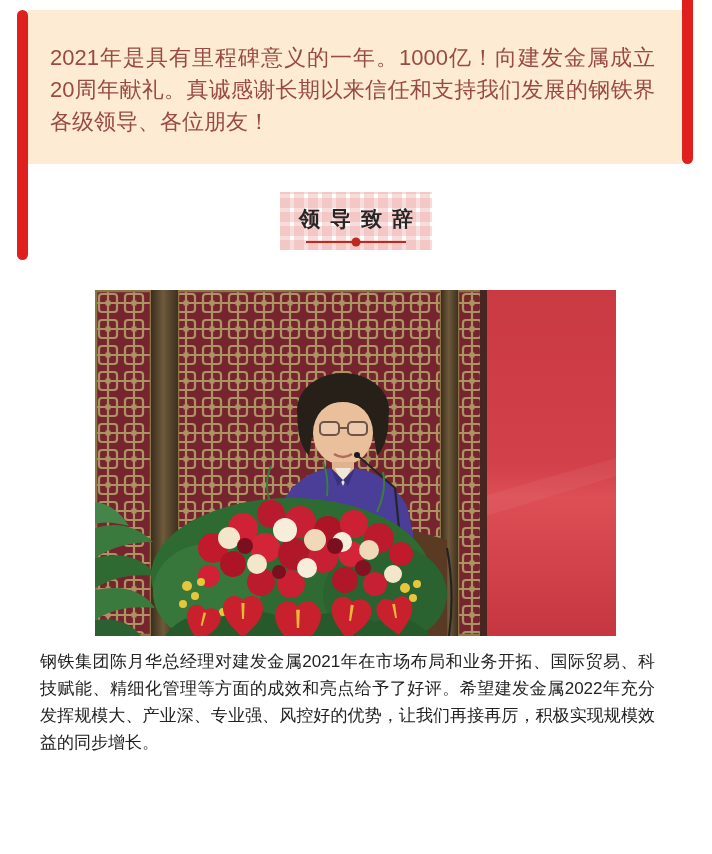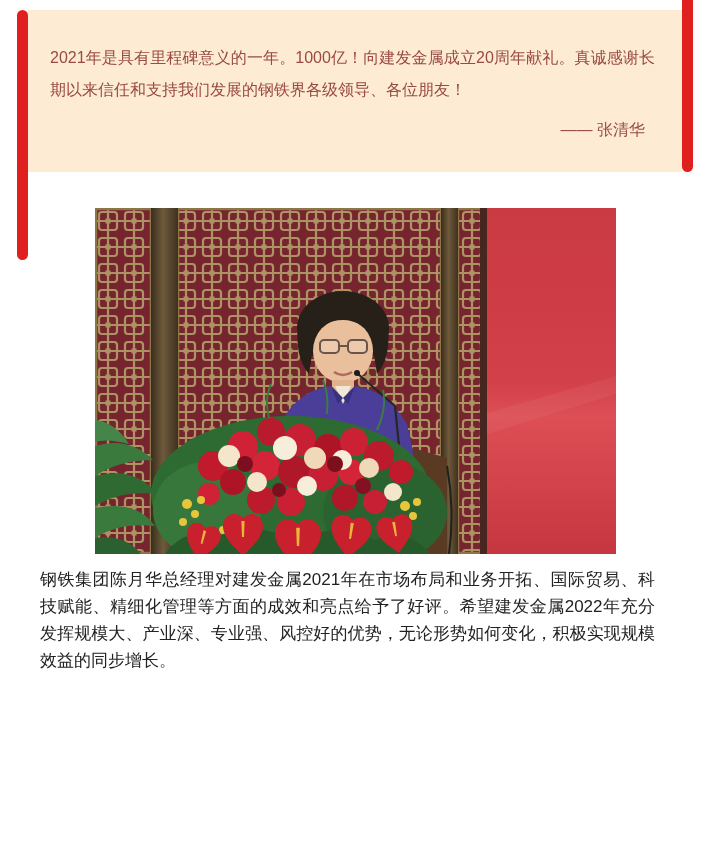--- a/index.html
+++ b/index.html
@@ -27,21 +27,21 @@
   .accent-bar.left  { left:0;  top:0; }
   .accent-bar.right { right:0; bottom:0; }
   .quote-box {
     margin:5px 11px;
     background:var(--quote-bg, #fdecd3);
     padding:32px 27px 26px 22px;
     box-sizing:border-box;
   }
   .quote-box p {
     margin:0;
-    font-size:16px;
+    font-size:22px;
     line-height:32px;
     color:var(--quote-text, #9a4a42);
     text-align:justify;
   }
   .quote-box p.q2 { margin-top:16px; }
   .quote-box p.signature {
     margin-top:8px;
     text-align:right;
     padding-right:10px;
   }
@@ -109,24 +109,30 @@
 </head>
 <body>
 
 <div class="page">
 
   <section class="quote-wrap">
     <div class="accent-bar left"></div>
     <div class="accent-bar right"></div>
     <div class="quote-box">
       <p class="q1">2021年是具有里程碑意义的一年。1000亿！向建发金属成立20周年献礼。真诚感谢长期以来信任和支持我们发展的钢铁界各级领导、各位朋友！</p>
-      <p class="signature">——  张清华</p>
     </div>
   </section>
 
+  <section class="section-header">
+    <div class="header-pattern"></div>
+    <h2 class="section-title">领导致辞</h2>
+    <div class="title-underline">
+      <span class="underline-dot"></span>
+    </div>
+  </section>
 
   <figure class="photo-figure" title="陈月华总经理在红色背景和鲜花讲台前致辞">
     <svg viewBox="0 0 521 346" width="521" height="346">
       <defs>
         <pattern id="lat" width="26" height="26" patternUnits="userSpaceOnUse">
           <rect width="26" height="26" fill="#76252f"></rect>
           <g fill="none" stroke="#ad9263" stroke-width="2.2">
             <path d="M13 0 V26 M0 13 H26"></path>
             <rect x="4" y="4" width="18" height="18" rx="3"></rect>
           </g>
@@ -259,15 +265,15 @@
           <use href="#anth" transform="translate(148,322)"></use>
           <use href="#anth" transform="translate(203,330) scale(1.15)"></use>
           <use href="#anth" transform="translate(256,324) rotate(8)"></use>
           <use href="#anth" transform="translate(300,322) rotate(-10) scale(0.9)"></use>
           <use href="#anth" transform="translate(108,330) rotate(14) scale(0.85)"></use>
         </g>
       </g>
     </svg>
   </figure>
 
-  <p class="body-text">钢铁集团陈月华总经理对建发金属2021年在市场布局和业务开拓、国际贸易、科技赋能、精细化管理等方面的成效和亮点给予了好评。希望建发金属2022年充分发挥规模大、产业深、专业强、风控好的优势，无论形势如何变化，积极实现规模效益的同步增长。</p>
+  <p class="body-text">钢铁集团陈月华总经理对建发金属2021年在市场布局和业务开拓、国际贸易、科技赋能、精细化管理等方面的成效和亮点给予了好评。希望建发金属2022年充分发挥规模大、产业深、专业强、风控好的优势，让我们再接再厉，积极实现规模效益的同步增长。</p>
 
 </div>
 
 </body></html>

